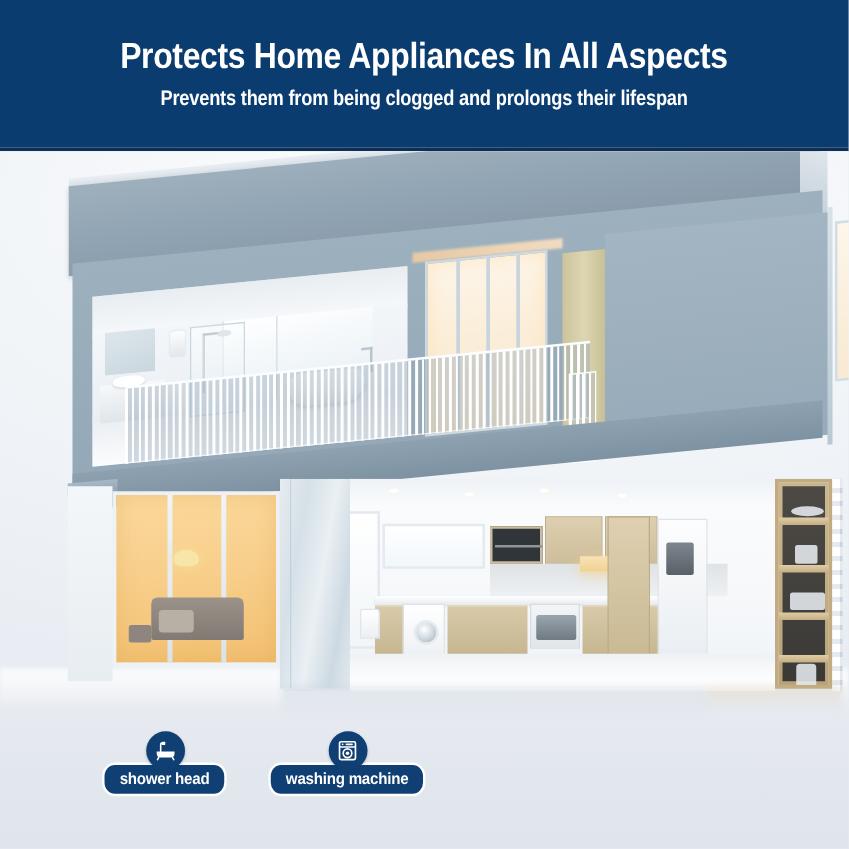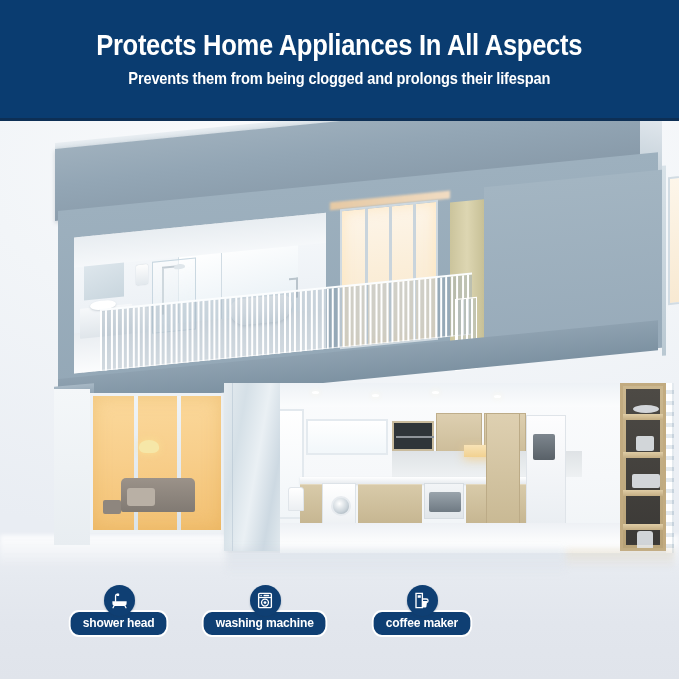--- a/index.html
+++ b/index.html
@@ -432,21 +432,21 @@
     filter:blur(3px);
   }
   .reflect2{
     position:absolute; left:566px; top:428px; width:108px; height:20px;
     background:linear-gradient(180deg,rgba(196,182,150,0.35),rgba(255,255,255,0));
     filter:blur(3px);
   }
 
   
   .badges{
-    position:absolute; left:0; top:585px; width:614px; height:66px;
+    position:absolute; left:13px; top:585px; width:614px; height:66px;
   }
   .badge{
     position:absolute; top:0; width:170px;
     display:flex; flex-direction:column; align-items:center;
   }
   .badge-icon{
     width:31px; height:31px; border-radius:50%;
     background:#0f3f73;
     display:flex; align-items:center; justify-content:center;
     box-shadow:0 1px 2px rgba(30,60,95,0.35);
@@ -617,26 +617,15 @@
         <line x1="3.5" y1="8" x2="20.5" y2="8" stroke="#ffffff" stroke-width="1.6"></line>
         <circle cx="6.8" cy="5.3" r="0.95" fill="#ffffff"></circle>
         <rect x="10" y="4.4" width="7.6" height="1.9" rx="0.6" fill="#ffffff"></rect>
         <circle cx="12" cy="14.8" r="4.6" fill="none" stroke="#ffffff" stroke-width="1.8"></circle>
         <circle cx="12" cy="14.8" r="1.9" fill="#ffffff"></circle>
       </svg>
     </div>
     <div class="badge-pill">washing machine</div>
   </div>
 
-  <div class="badge" style="left:337px">
-    <div class="badge-icon">
-      <svg width="18" height="19" viewBox="0 0 24 24">
-        <path d="M4 2.5h8.5v19H4z" fill="none" stroke="#ffffff" stroke-width="1.8"></path>
-        <rect x="6.2" y="5" width="4.2" height="3.4" fill="#ffffff"></rect>
-        <path d="M12.5 10h5.2a2.4 2.4 0 0 1 0 4.8h-0.6" fill="none" stroke="#ffffff" stroke-width="1.7"></path>
-        <path d="M12.5 12.5h6.4l-1 7.6a1.4 1.4 0 0 1-1.4 1.2h-2.6a1.4 1.4 0 0 1-1.4-1.2z" fill="#ffffff"></path>
-      </svg>
-    </div>
-    <div class="badge-pill">coffee maker</div>
-  </div>
 
 
 </div>
 
 </body></html>

